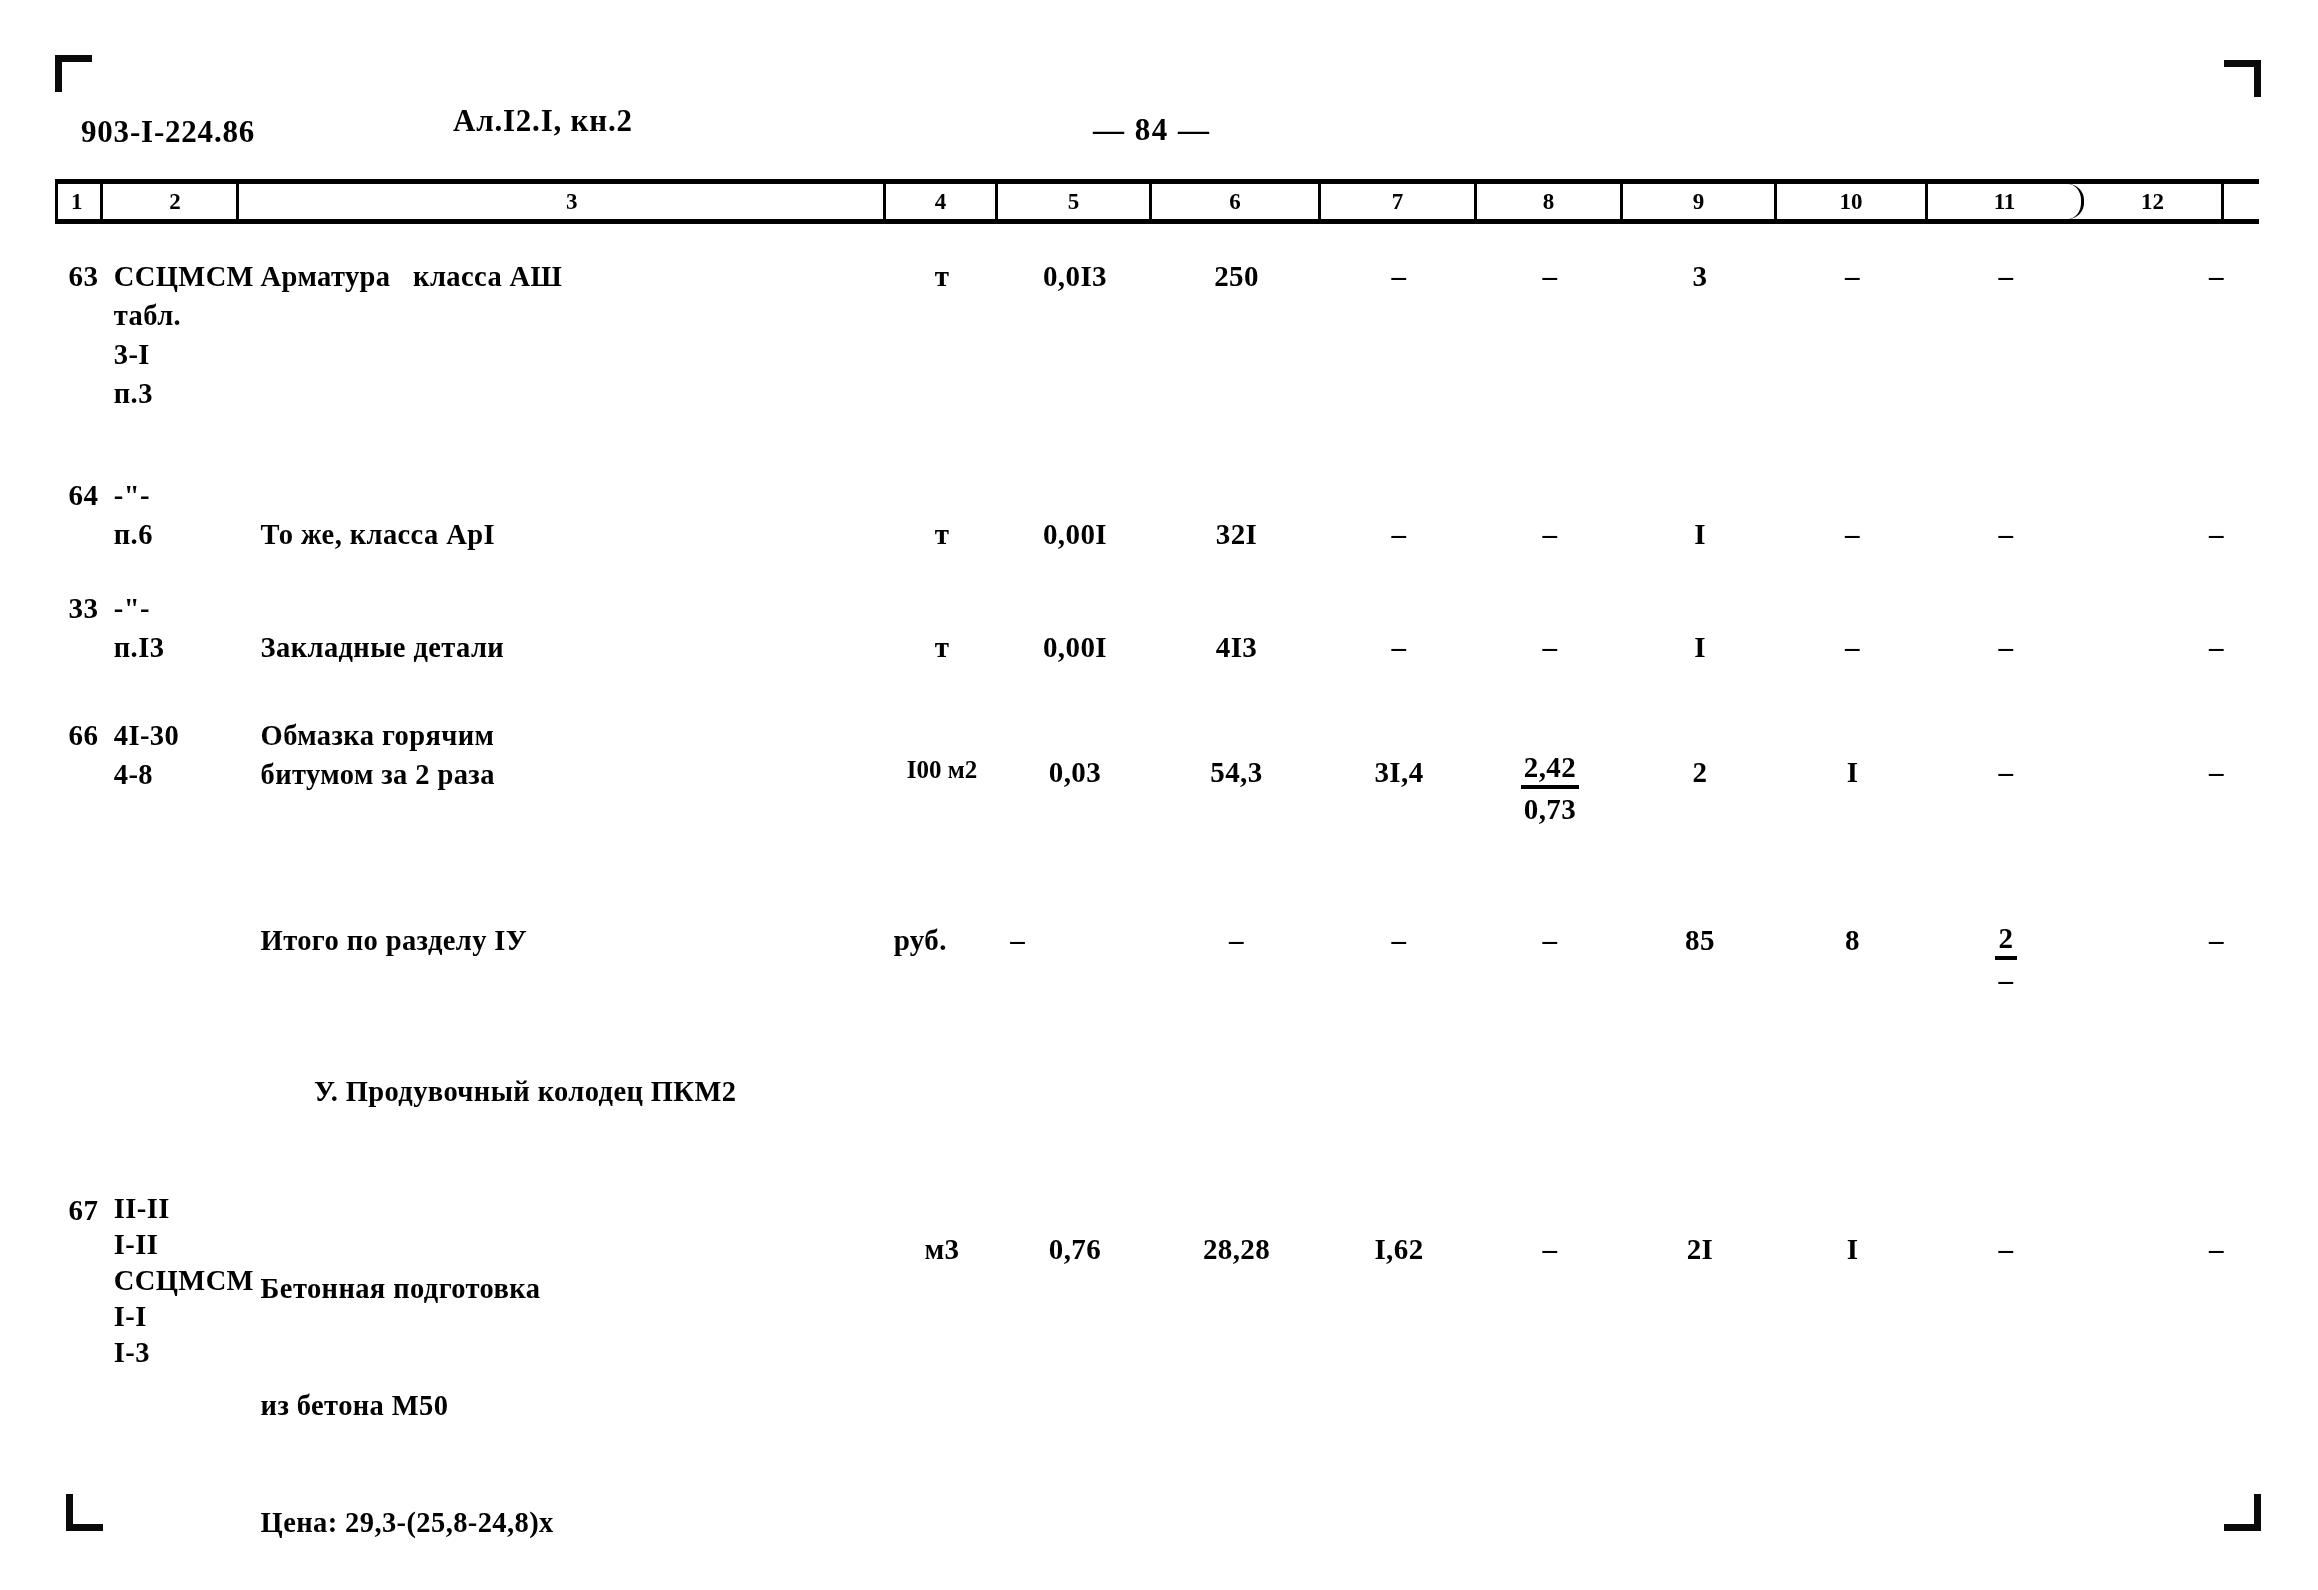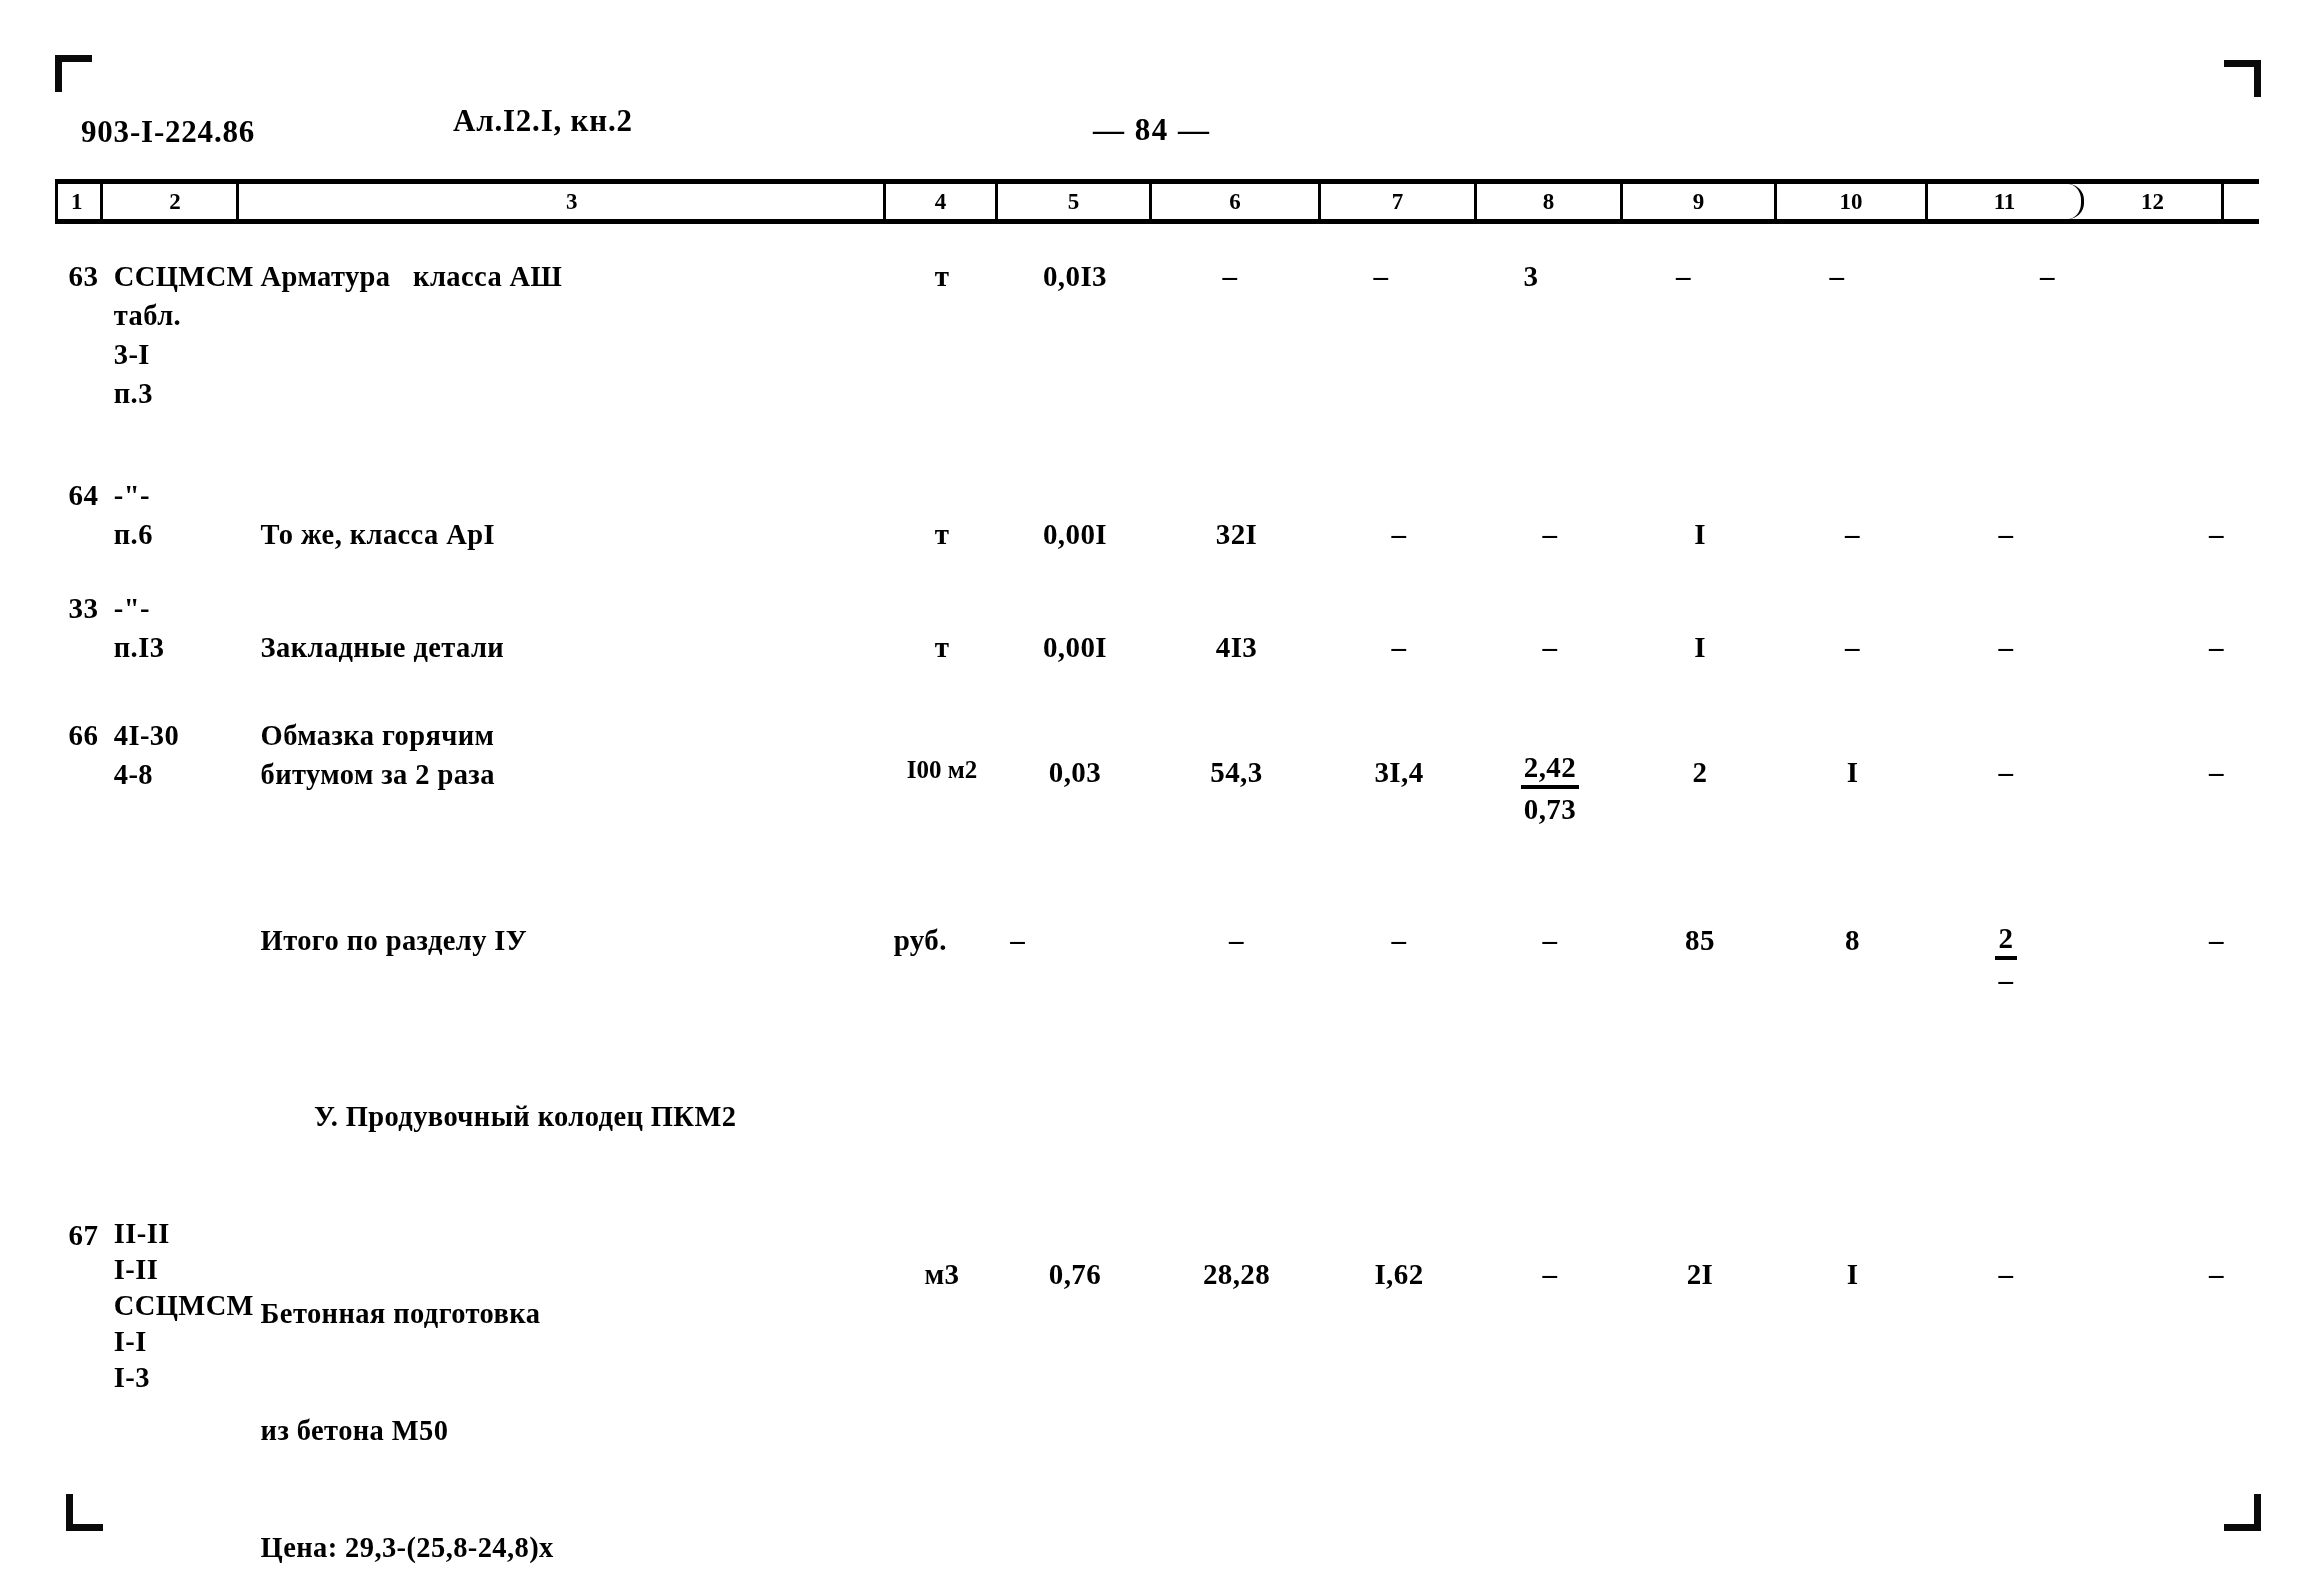--- a/index.html
+++ b/index.html
@@ -109,20 +109,21 @@
 
   <div class="row" style="margin-top:26px;">
     <div class="c c1 num">63</div>
     <div class="c c2 txt">ССЦМСМ
 табл.
 3-I
 п.3</div>
     <div class="c c3 txt">Арматура   класса АШ</div>
     <div class="c c4 num">т</div>
     <div class="c c5 num">0,0I3</div>
+    <div class="c c6 num">250</div>
     <div class="c c7 num">–</div>
     <div class="c c8 num">–</div>
     <div class="c c9 num">3</div>
     <div class="c c10 num">–</div>
     <div class="c c11 num">–</div>
     <div class="c c12 num">–</div>
   </div>
 
   <div class="row" style="margin-top:63px;">
     <div class="c c1 num">64</div>
@@ -192,21 +193,21 @@
     <div class="c c10 num">8</div>
     <div class="c c11 num">
       <span class="frac">
         <span class="top">2</span>
         <span class="bot">–</span>
       </span>
     </div>
     <div class="c c12 num">–</div>
   </div>
 
-  <div class="row" style="margin-top:97px;">
+  <div class="row" style="margin-top:72px;">
     <div class="c c1"></div>
     <div class="c c2"></div>
     <div class="c c3 txt" style="padding-left:75px;">У. Продувочный колодец ПКМ2</div>
   </div>
 
   <div class="row" style="margin-top:80px;">
     <div class="c c1 num">67</div>
     <div class="c c2 txt" style="line-height:36px;">II-II
 I-II
 ССЦМСМ

